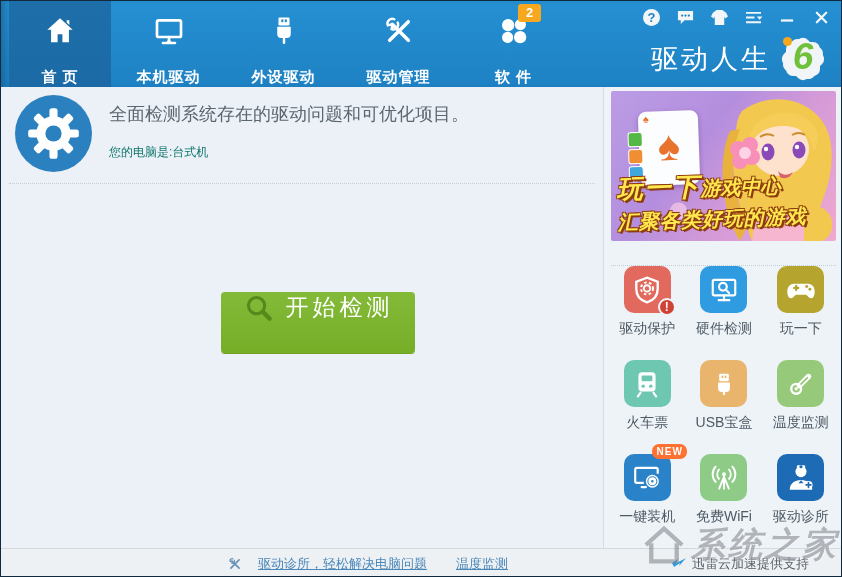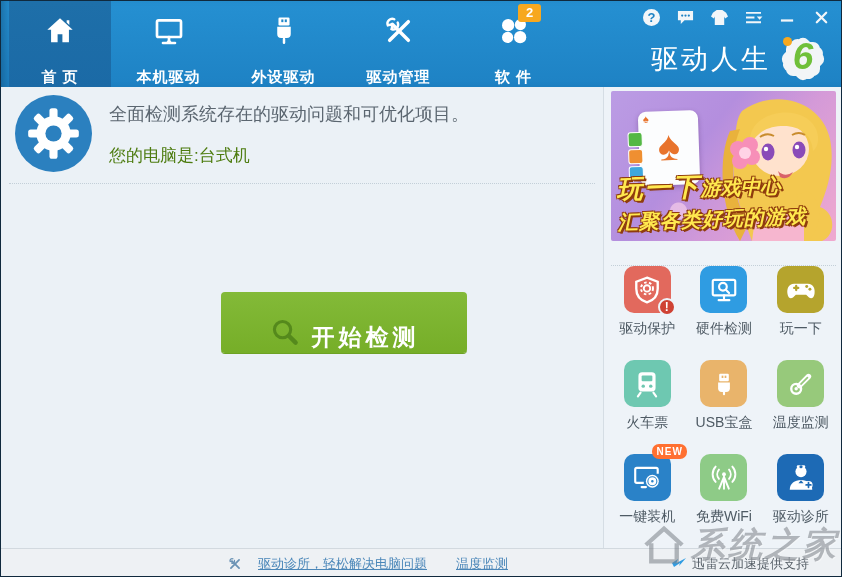--- a/index.html
+++ b/index.html
@@ -52,28 +52,27 @@
     position:absolute; left:0; top:3px; width:52px; text-align:center;
     font-size:37px; font-weight:bold; color:#6fc03a; font-style:italic;
   }
   .logo-gear .spark { position:absolute; left:6px; top:4px; width:9px; height:9px; border-radius:50%; background:#f7a81e; }
 
   
   .main { position:absolute; left:0; top:86px; width:602px; height:461px; background:#ebf1f6; }
   .info { position:relative; height:97px; margin:0 8px; border-bottom:1px dotted #c3cfd8; }
   .gear-circle { position:absolute; left:6px; top:8px; }
   .info-title { position:absolute; left:100px; top:15px; font-size:18px; color:#5b6670; }
-  .info-sub   { position:absolute; left:100px; top:57px; font-size:17px; color:#4d7c0f; }
+  .info-sub   { position:absolute; left:100px; top:57px; font-size:12px; color:#0f766e; }
   .scan-btn {
-    position:absolute; left:220px; top:205px; width:246px; height:61px;
+    position:absolute; left:220px; top:205px; width:194px; height:61px;
     background:linear-gradient(#83ba38,#76ae28); border:none; border-radius:4px;
     box-shadow:0 1px 0 #6da223; color:#fff; font-size:23px; letter-spacing:4px;
-    display:flex; align-items:flex-end; justify-content:center; gap:12px; cursor:pointer;
+    display:flex; align-items:flex-start; justify-content:center; gap:12px; cursor:pointer;
     font-family:inherit;
-    font-weight:bold;
   }
 
   
   .sidebar {
     position:absolute; left:602px; top:86px; width:240px; height:461px;
     background:#eef3f8; border-left:1px solid #d5dde4;
   }
   .banner {
     position:absolute; left:7px; top:4px; width:225px; height:150px; border-radius:2px;
     overflow:hidden; cursor:pointer;

